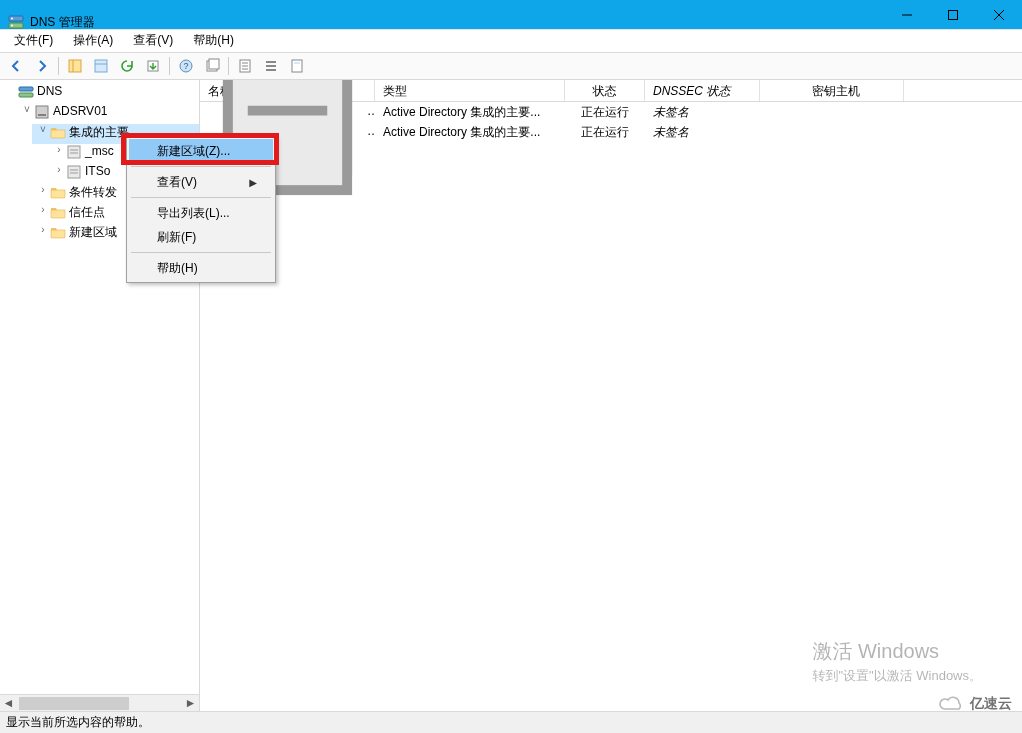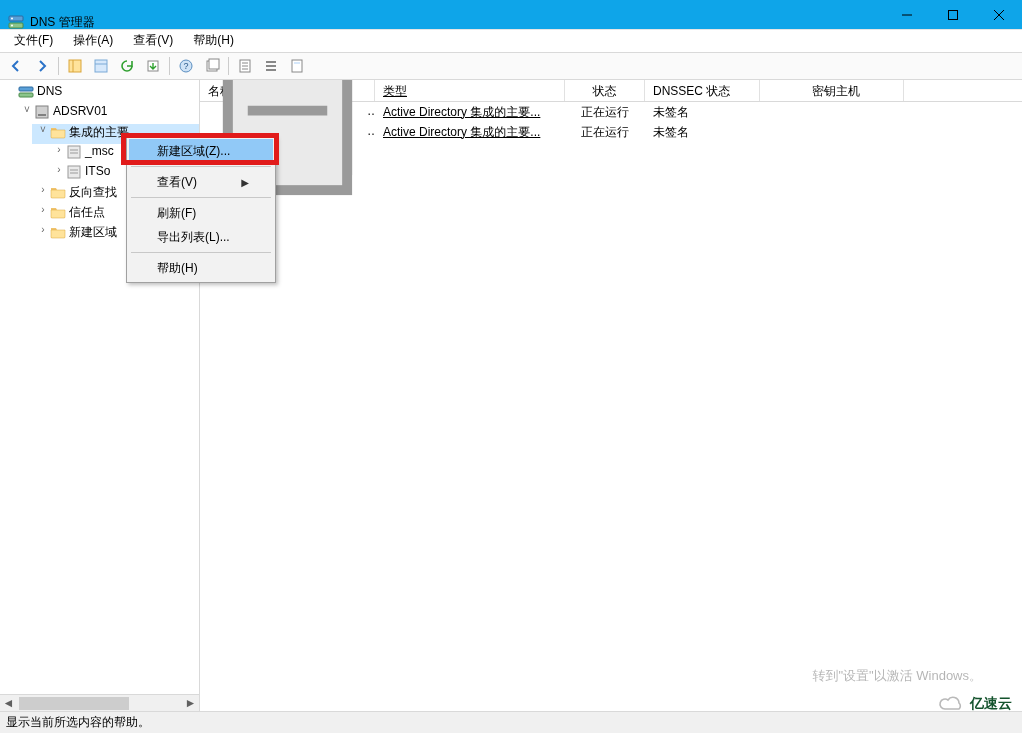--- a/index.html
+++ b/index.html
@@ -69,36 +69,36 @@
   .tree-row.selected { background: #cce8ff; }
   
   .list-pane { flex: 1; position: relative; overflow: auto; }
   .list-header { display: flex; height: 22px; border-bottom: 1px solid #d9d9d9; background: #fff; }
   .lh-cell { padding: 3px 8px; border-right: 1px solid #e1e1e1; white-space: nowrap; }
   .list-body { }
   .list-row { display: flex; height: 20px; align-items: center; }
   .lr-cell { padding: 2px 8px; white-space: nowrap; overflow: hidden; text-overflow: ellipsis; }
   .lr-icon { width: 16px; height: 16px; margin-right: 4px; vertical-align: middle; }
   .col-name   { width: 175px; }
-  .col-type   { width: 190px; text-decoration: underline; }
+  .col-type   { width: 190px; }
   .col-state  { width: 80px; text-align: center;  }
-  .col-dnssec { width: 115px; }
+  .col-dnssec { width: 115px; font-style: italic; }
   .col-km     { width: 100px; margin-left: 44px; }
   
   .context-menu {
     position: absolute;
     left: 126px; top: 136px;
     width: 150px;
     background: #f2f2f2;
     border: 1px solid #a0a0a0;
     box-shadow: 2px 2px 4px rgba(0,0,0,0.25);
     padding: 2px;
     z-index: 20;
   }
-  .cm-item { display: flex; align-items: center; justify-content: space-between; height: 24px; padding: 0 24px 0 28px; }
+  .cm-item { display: flex; align-items: center; justify-content: space-between; height: 24px; padding: 0 16px 0 28px; }
   .cm-item:hover, .cm-item.highlight { background: #91c9f7; }
   .cm-sep { height: 1px; background: #c8c8c8; margin: 3px 2px; }
   .cm-arrow { font-size: 10px; color: #333; }
   .red-box { position: absolute; left: 121px; top: 133px; width: 158px; height: 32px; border: 5px solid #e11b1b; z-index: 30; pointer-events: none; }
   
   .hscroll { position: absolute; left: 0; right: 0; bottom: 0; height: 17px; background: #f0f0f0; border-top: 1px solid #d9d9d9; display: flex; align-items: center; }
   .hscroll .arrow { width: 17px; height: 17px; display: flex; align-items: center; justify-content: center; color: #606060; }
   .hscroll .track { flex: 1; height: 100%; position: relative; }
   .hscroll .thumb { position: absolute; top: 2px; left: 2px; height: 13px; width: 80px; background: #cdcdcd; }
   .tree-pane .hscroll .thumb { width: 110px; }
@@ -117,21 +117,21 @@
     right: 40px; bottom: 48px;
     text-align: left;
     color: rgba(0,0,0,0.30);
     pointer-events: none;
     z-index: 5;
   }
   .watermark .l1 { font-size: 20px; margin-bottom: 2px; }
   .watermark .l2 { font-size: 13px; }
   .brand {
     position: absolute; right: 10px; bottom: 20px;
-    color: #14532d; font-size: 14px; font-weight: bold;
+    color: #737373; font-size: 14px; font-weight: bold;
     display: flex; align-items: flex-end; gap: 4px;
     pointer-events: none;
     z-index: 6;
   }
   .brand svg { width: 30px; height: 18px; }
   
   .folder-svg .tab { fill: #f0c36d; }
   .folder-svg .body { fill: #ffe39b; stroke: #d9a53a; stroke-width: 0.5; }
   .zone-svg rect { fill: #eaeaea; stroke: #9a9a9a; }
   .dns-svg { }
@@ -307,21 +307,21 @@
                   </li>
                 </ul>
               </li>
               <li>
                 <div class="tree-row">
                   <span class="twisty">›</span>
                   <span class="node-icon"><svg viewBox="0 0 16 16" class="folder-svg">
                         <path class="tab" d="M1 4h5l1 2h8v7a1 1 0 0 1-1 1H2a1 1 0 0 1-1-1z"></path>
                         <path class="body" d="M1 6h14v7a1 1 0 0 1-1 1H2a1 1 0 0 1-1-1z"></path>
                       </svg></span>
-                  <span>反向查找</span>
+                  <span>条件转发</span>
                 </div>
               </li>
               <li>
                 <div class="tree-row">
                   <span class="twisty">›</span>
                   <span class="node-icon"><svg viewBox="0 0 16 16" class="folder-svg">
                         <path class="tab" d="M1 4h5l1 2h8v7a1 1 0 0 1-1 1H2a1 1 0 0 1-1-1z"></path>
                         <path class="body" d="M1 6h14v7a1 1 0 0 1-1 1H2a1 1 0 0 1-1-1z"></path>
                       </svg></span>
                   <span>信任点</span>
@@ -388,37 +388,38 @@
   <div class="cm-item highlight">
       <span>新建区域(Z)...</span>
     </div>
   <div class="cm-sep"></div>
   <div class="cm-item">
       <span>查看(V)</span>
       <span class="cm-arrow">▶</span>
     </div>
   <div class="cm-sep"></div>
   <div class="cm-item">
+      <span>导出列表(L)...</span>
+    </div>
+  <div class="cm-item">
       <span>刷新(F)</span>
-    </div>
-  <div class="cm-item">
-      <span>导出列表(L)...</span>
     </div>
   <div class="cm-sep"></div>
   <div class="cm-item">
       <span>帮助(H)</span>
     </div>
 </div>
 <div class="red-box"></div>
 
 <div class="statusbar">
   <span>显示当前所选内容的帮助。</span>
 </div>
 
 <div class="watermark">
+  <div class="l1">激活 Windows</div>
   <div class="l2">转到"设置"以激活 Windows。</div>
 </div>
 <div class="brand">
   <svg viewBox="0 0 30 18">
       <path d="M9 14a5 5 0 1 1 3-9 6 6 0 0 1 11 3 4 4 0 0 1 0 6z" fill="none" stroke="#b9b9b9" stroke-width="1.6"></path>
     </svg>
   <span>亿速云</span>
 </div>
 
 </body></html>

